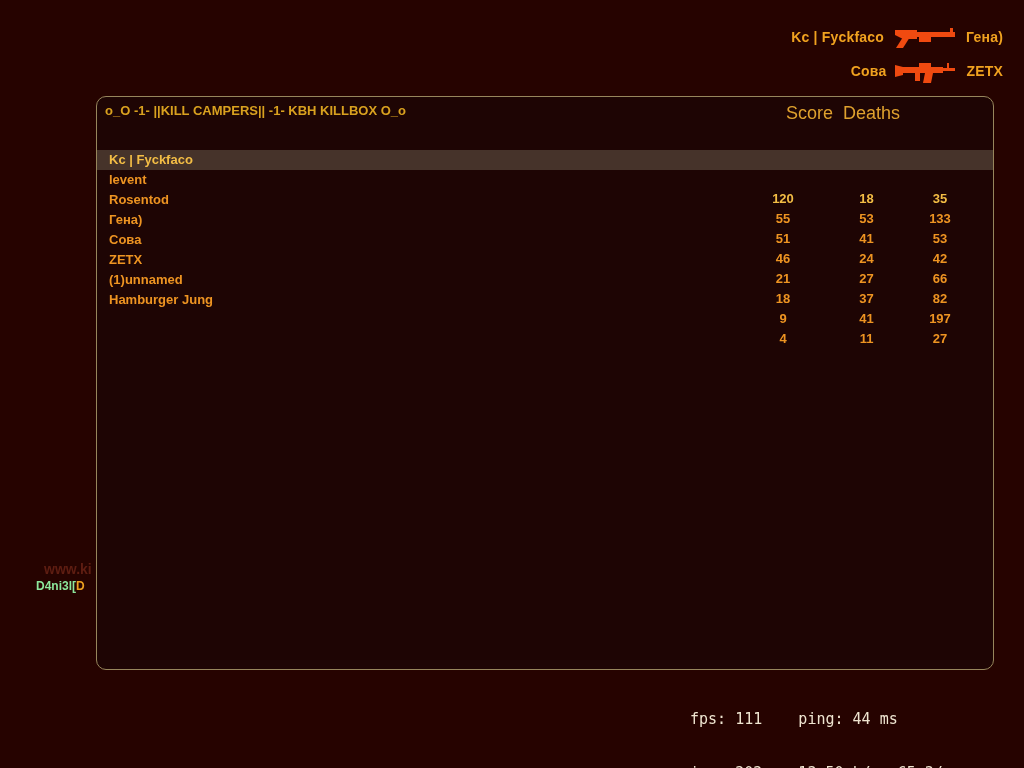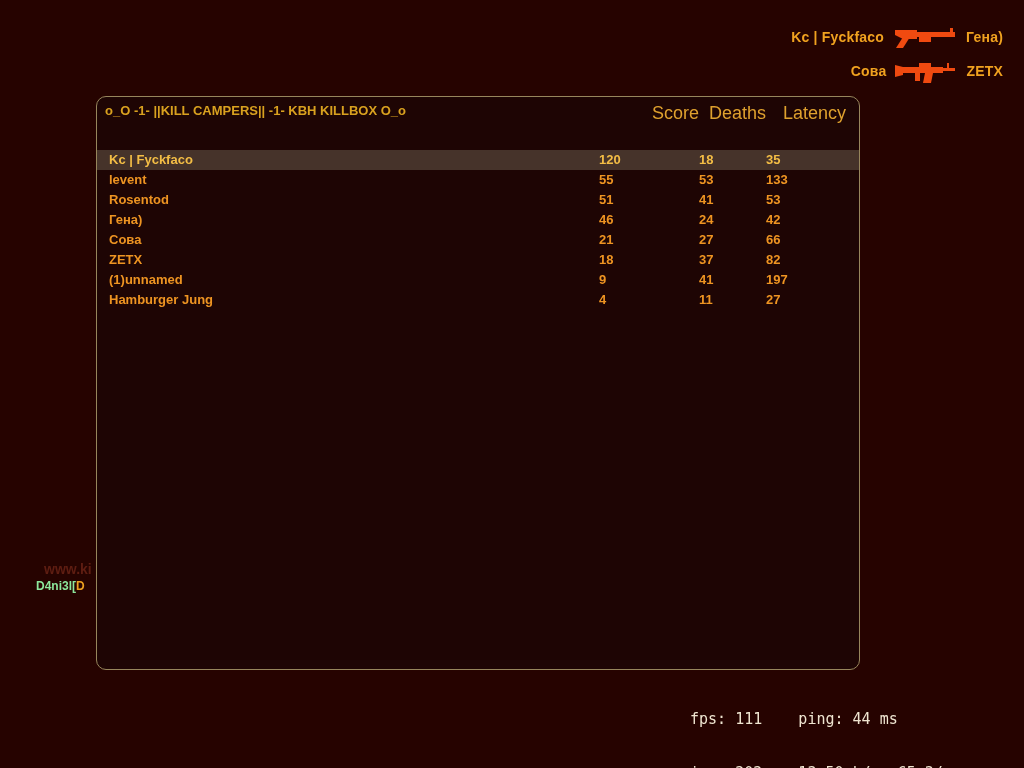--- a/index.html
+++ b/index.html
@@ -18,21 +18,21 @@
   .killfeed.row2 { top:54px; }
   .killfeed .fragname {
     color:#f0a21f; font-size:14px; font-weight:bold; letter-spacing:0.2px;
     white-space:nowrap;
   }
   .killfeed svg { display:block; }
 
   
   .panel {
     position:absolute; left:96px; top:96px;
-    width:764px; height:574px;
+    width:898px; height:574px;
     background:#1e0504;
     border:1px solid #97865c;
     border-radius:10px;
     z-index:2;
   }
   .panel-header {
     position:relative;
     height:53px;
     display:grid;
     grid-template-columns:1fr 100px 67px 80px;
@@ -48,21 +48,21 @@
   .rows { }
   .prow {
     display:grid;
     grid-template-columns:1fr 100px 67px 80px;
     height:20px; line-height:20px;
     padding:0 13px 0 12px;
     font-size:13px; font-weight:bold;
     color:#ee9422;
   }
   .prow .pname { text-align:left; white-space:nowrap; overflow:hidden; }
-  .prow .num { text-align:left; }
+  .prow .num { text-align:center;margin-top:39px; }
   .prow.highlight {
     background:#46332a;
     color:#f3bd45;
   }
 
   
   .spray-wrap { position:absolute; z-index:1; }
   .spray-url {
     position:absolute; left:44px; top:561px;
     color:#5e1d11; font-size:14px; font-weight:bold; white-space:nowrap;
@@ -125,21 +125,20 @@
 <div class="spray-wrap">
   <div class="spray-url">www.ki</div>
   <div class="spray-tag"><span class="g">D4ni3l[</span><span class="o">D</span></div>
 </div>
 
 <div class="panel">
   <div class="panel-header">
     <div class="panel-title">o_O -1- ||KILL CAMPERS|| -1- KBH KILLBOX O_o</div>
     <div class="col-head">Score</div>
     <div class="col-head">Deaths</div>
-    <div class="col-head">Latency</div>
   </div>
   <div class="rows">
     <div class="prow highlight">
       <div class="pname">Kc | Fyckfaco</div>
       <div class="num">120</div>
       <div class="num">18</div>
       <div class="num">35</div>
     </div>
     <div class="prow">
       <div class="pname">levent</div>

